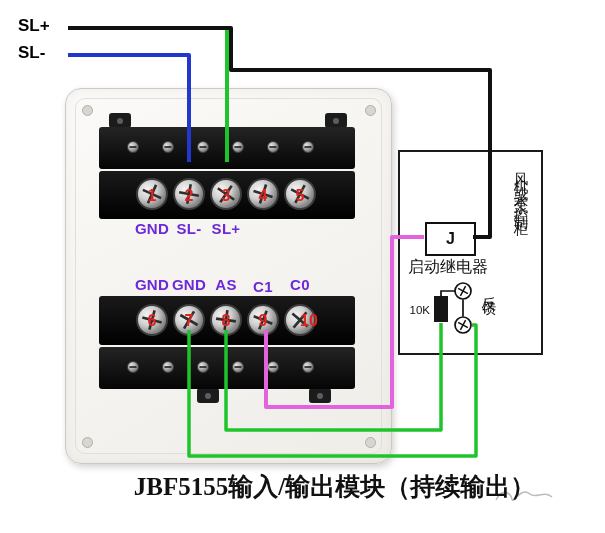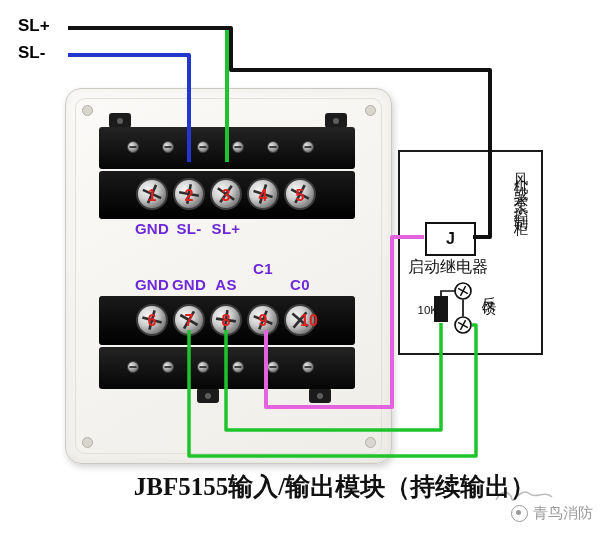--- a/index.html
+++ b/index.html
@@ -38,21 +38,21 @@
            border:2px solid #1a1a1a;background:#fff;z-index:2;}
   .cabinet-name{position:absolute;left:511px;top:161px;writing-mode:vertical-rl;
                 font-size:14.5px;letter-spacing:7px;color:#111;z-index:6;}
   .relay-box{position:absolute;left:425px;top:222px;width:47px;height:30px;
              border:2px solid #111;background:#fff;z-index:4;
              display:flex;align-items:center;justify-content:center;
              font-size:16px;font-weight:600;color:#111;}
   .relay-caption{position:absolute;left:408px;top:257px;width:80px;text-align:center;
                  font-size:16px;color:#111;z-index:6;}
   .resistor-label{position:absolute;left:400px;top:304px;width:30px;text-align:right;
-                  font-size:11.5px;color:#111;z-index:6;margin-left:8px;}
+                  font-size:11.5px;color:#111;z-index:6;}
   .feedback-label{position:absolute;left:479px;top:284px;writing-mode:vertical-rl;
                   font-size:14.5px;letter-spacing:6px;color:#111;z-index:6;}
 
   .overlay{position:absolute;left:0;top:0;z-index:5;pointer-events:none;}
 
   .title{position:absolute;left:0;top:470px;width:100%;text-align:center;z-index:6;
          font-family:"Liberation Serif",serif;font-size:25px;font-weight:600;color:#111;margin-left:32px;}
 
   .watermark{position:absolute;right:12px;top:504px;display:flex;align-items:center;gap:5px;
              color:#9a9a9a;font-size:15px;z-index:6;}
@@ -95,21 +95,21 @@
   <div class="tnum" style="left:215px;top:312px;">8</div>
   <div class="tnum" style="left:252px;top:312px;">9</div>
   <div class="tnum" style="left:298px;top:312px;">10</div>
 
   <div class="tlabel" style="left:130px;top:220px;">GND</div>
   <div class="tlabel" style="left:167px;top:220px;">SL-</div>
   <div class="tlabel" style="left:204px;top:220px;">SL+</div>
   <div class="tlabel" style="left:130px;top:276px;">GND</div>
   <div class="tlabel" style="left:167px;top:276px;">GND</div>
   <div class="tlabel" style="left:204px;top:276px;">AS</div>
-  <div class="tlabel" style="left:241px;top:260px;">C1</div>
+  <div class="tlabel" style="left:241px;top:278px;">C1</div>
   <div class="tlabel" style="left:278px;top:276px;">C0</div>
 
   <div class="cabinet"></div>
   <div class="cabinet-name">风机或水泵控制柜</div>
   <div class="relay-box">J</div>
   <div class="relay-caption">启动继电器</div>
   <div class="resistor-label">10K</div>
   <div class="feedback-label">反馈</div>
 
   <svg class="overlay" width="605" height="533" viewBox="0 0 605 533">
@@ -252,18 +252,14 @@
     <path d="M68 55 H189 V162" fill="none" stroke-width="4" stroke-linejoin="round" stroke="#2238cc"></path>
     <path d="M424 237 H392 V407 H266 V330" fill="none" stroke-width="4" stroke-linejoin="round" stroke="#e263dd"></path>
     <path d="M226 330 V430 H441 V323" fill="none" stroke-width="3.5" stroke-linejoin="round" stroke="#1fc32c"></path>
     <path d="M189 330 V456 H476 V325 H472" fill="none" stroke-width="3.5" stroke-linejoin="round" stroke="#1fc32c"></path>
 
     <path d="M496 500 C502 488,510 492,512 499 C514 505,520 486,530 494 C536 499,544 490,552 497" fill="none" stroke="#bcbcbc" stroke-width="1.6"></path>
   </svg>
 
   <div class="title">JBF5155输入/输出模块（持续输出）</div>
 
-  <div class="watermark">
-    <span class="wm-logo"></span>
-    <span>青鸟消防</span>
-  </div>
 
 </div>
 
 </body></html>

